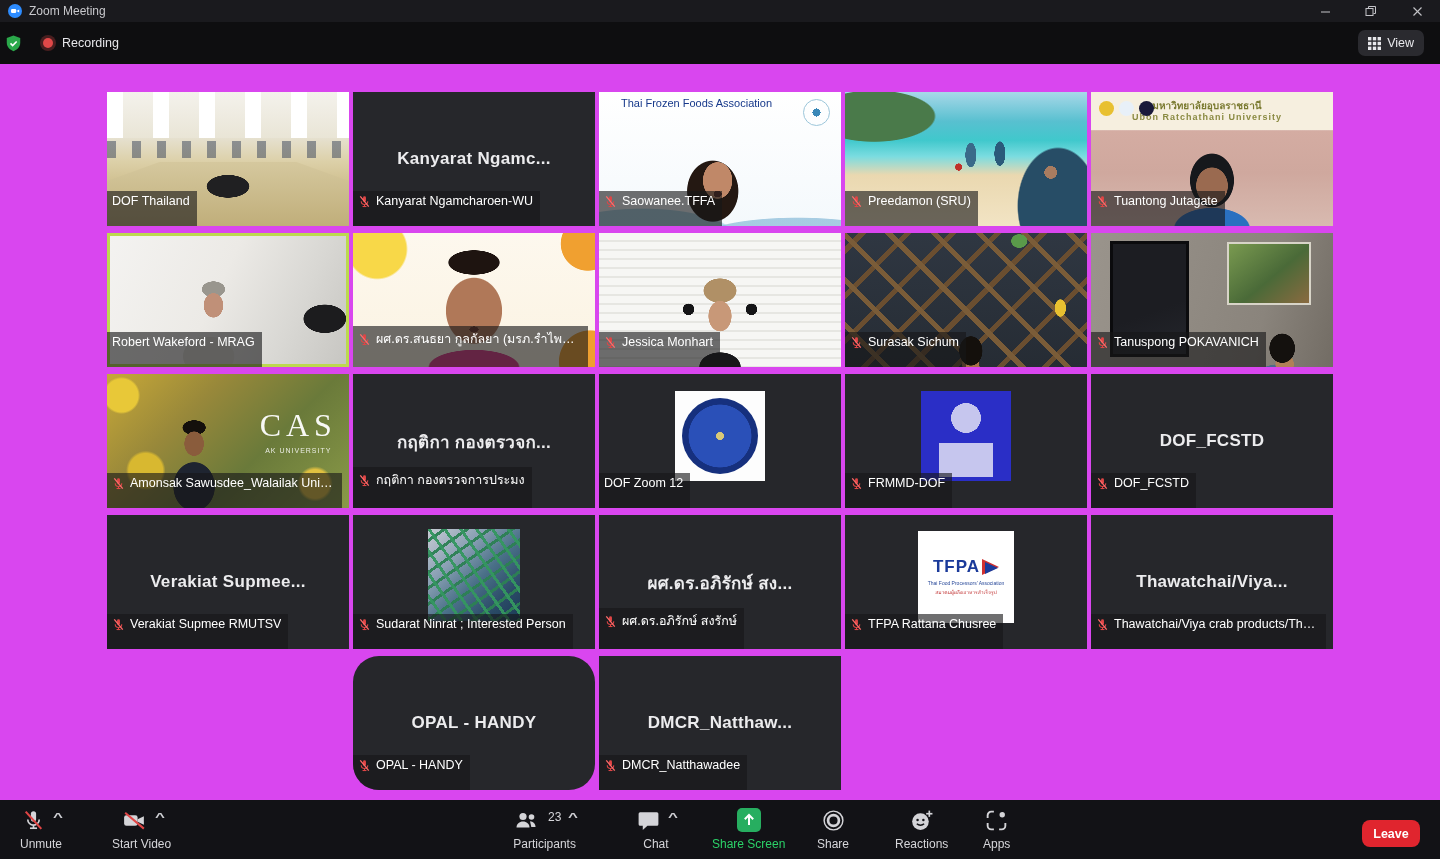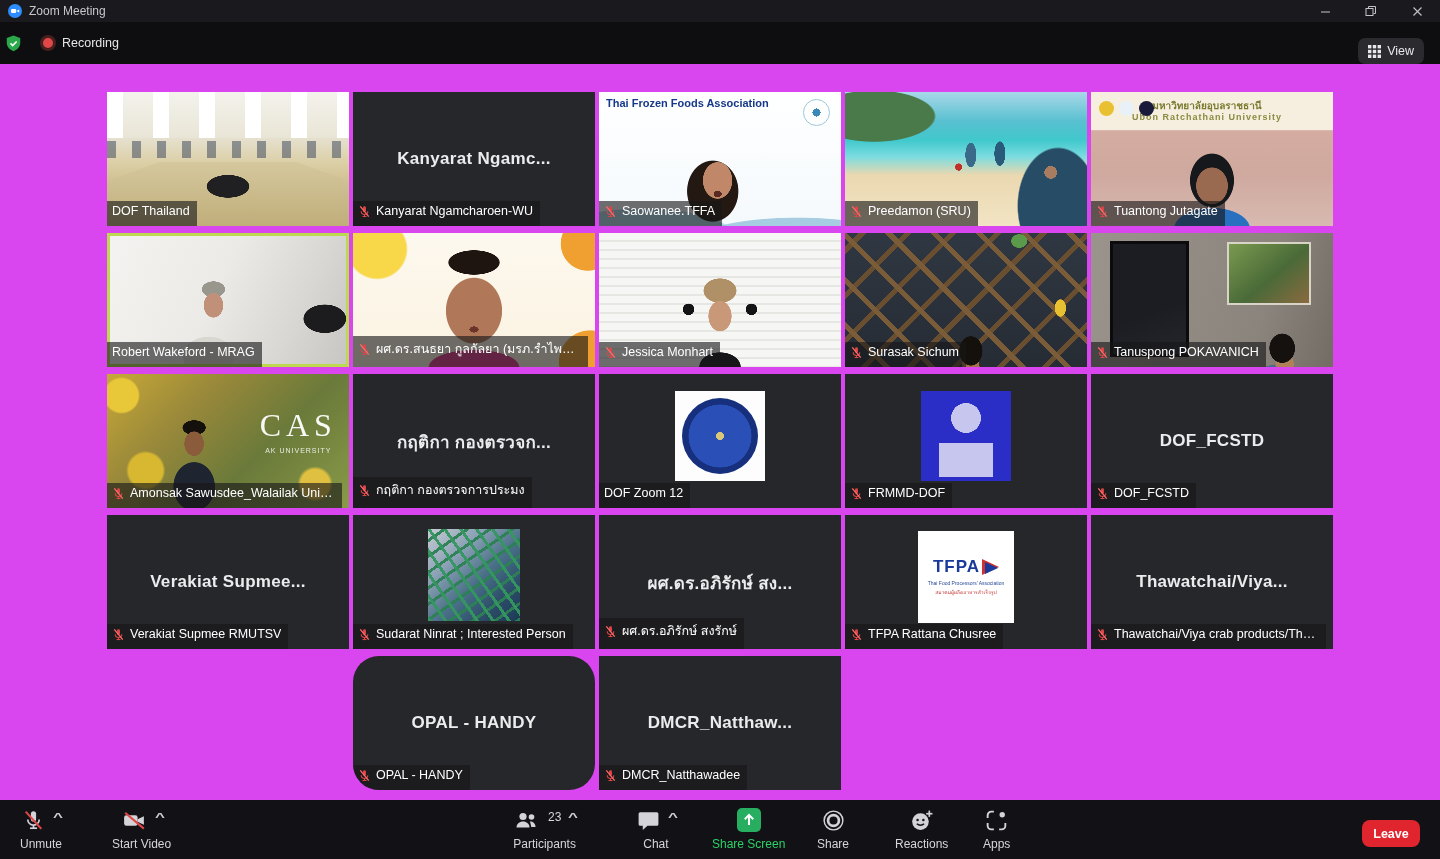--- a/index.html
+++ b/index.html
@@ -10,29 +10,29 @@
   .titlebar { position:absolute; top:0; left:0; right:0; height:22px; background:#1a1a1e; display:flex; align-items:center; padding:0 8px; }
   .titlebar .title { color:#c8c8cc; font-size:12px; margin-left:7px; }
   .win-controls { position:absolute; right:0; top:0; height:22px; display:flex; align-items:center; }
   .win-btn { width:46px; height:22px; display:flex; align-items:center; justify-content:center; color:#c4c4c8; font-size:12px; cursor:default; }
   .win-btn svg { display:block; }
 
   
   .infobar { position:absolute; top:22px; left:0; right:0; height:42px; background:#0e0e10; display:flex; align-items:center; padding:0 4px; }
   .rec-dot { width:10px; height:10px; border-radius:50%; background:#e04848; box-shadow:0 0 0 3px rgba(224,72,72,.28); margin-left:20px; }
   .rec-label { color:#e6e6ea; font-size:12.5px; margin-left:9px; }
-  .view-btn { position:absolute; right:16px; top:8px; height:26px; background:#2a2a2f; border-radius:7px; display:flex; align-items:center; gap:6px; padding:0 10px; color:#e8e8ec; font-size:12.5px;margin-top:8px; }
+  .view-btn { position:absolute; right:16px; top:8px; height:26px; background:#2a2a2f; border-radius:7px; display:flex; align-items:center; gap:6px; padding:0 10px; color:#e8e8ec; font-size:12.5px; }
 
   
   .video-grid { position:absolute; top:92px; left:107px; display:grid; grid-template-columns:repeat(5,242px); grid-auto-rows:134px; gap:7px 4px; }
   .tile { position:relative; background:#26272b; overflow:hidden; }
   .tile.active { outline:3px solid #bcd94f; outline-offset:-3px; }
   .tile:nth-child(21) { grid-column:2;border-radius:26px; }
   .center-text { position:absolute; inset:0; display:flex; align-items:center; justify-content:center; color:#ececee; font-weight:bold; font-size:17px; letter-spacing:.3px; text-align:center; padding:0 8px; z-index:2; }
-  .name-label { position:absolute; left:0; bottom:0; max-width:97%; display:inline-flex; align-items:center; gap:5px; background:rgba(22,22,24,.62); padding:3px 7px 8px 5px; z-index:3; }
+  .name-label { position:absolute; left:0; bottom:0; max-width:97%; display:inline-flex; align-items:center; gap:5px; background:rgba(22,22,24,.62); padding:3px 7px 18px 5px; z-index:3; }
   .name-label .label-text { color:#fff; font-size:12.5px; white-space:nowrap; overflow:hidden; text-overflow:ellipsis; }
   .mic-muted-icon { flex:0 0 auto; }
 
   
   .scene-dof-thailand { background:
     repeating-linear-gradient(90deg, rgba(52,64,88,.5) 0 9px, rgba(0,0,0,0) 9px 25px),
     linear-gradient(180deg,#eceadf 0%,#e6e1d0 34%,#dcd0a8 52%,#cdbc8a 72%,#b8a76e 100%);
     background-size:100% 13%,100% 100%; background-position:0 42%,0 0; background-repeat:no-repeat; }
   .scene-dof-thailand::before { content:''; position:absolute; left:0; right:0; top:0; height:34%;
     background:repeating-linear-gradient(90deg,#ffffff 0 16px,rgba(255,255,255,0) 16px 46px),linear-gradient(180deg,#f4f2ec,#e9e5d6); }
@@ -42,21 +42,21 @@
 
   .scene-tffa { background:
     radial-gradient(ellipse 5px 4px at 49% 76%, #5a2a22 80%, rgba(0,0,0,0) 82%),
     radial-gradient(ellipse 24px 30px at 49% 66%, #c08868 60%, rgba(0,0,0,0) 62%),
     radial-gradient(ellipse 42px 50px at 47% 74%, #241812 60%, rgba(0,0,0,0) 62%),
     radial-gradient(ellipse 150px 46px at 18% 108%, rgba(120,190,220,.55) 60%, rgba(0,0,0,0) 62%),
     radial-gradient(ellipse 170px 40px at 82% 112%, rgba(90,160,200,.5) 60%, rgba(0,0,0,0) 62%),
     linear-gradient(180deg,#ffffff,#f4f9fc); }
   .scene-tffa::after { content:''; position:absolute; top:7px; right:11px; width:25px; height:25px; border:1px solid #9cc6da; border-radius:50%;
     background:radial-gradient(circle 5px at 50% 50%, #3a88b8 80%, rgba(0,0,0,0) 82%); }
-  .tffa-banner { position:absolute; top:5px; left:7px; width:75%; color:#16388a; font-weight:bold; font-size:11px; z-index:1; }
+  .tffa-banner { position:absolute; top:5px; left:22px; width:75%; color:#16388a; font-weight:normal; font-size:11px; z-index:1; }
 
   .scene-beach { background:
     radial-gradient(circle 9px at 85% 60%, #a87c60 70%, rgba(0,0,0,0) 72%),
     radial-gradient(ellipse 66px 95px at 88% 85%, #274d66 60%, rgba(0,0,0,0) 62%),
     radial-gradient(ellipse 9px 20px at 52% 47%, #3a6a8a 60%, rgba(0,0,0,0) 62%),
     radial-gradient(ellipse 9px 20px at 64% 46%, #2a5a7a 60%, rgba(0,0,0,0) 62%),
     radial-gradient(ellipse 5px 5px at 47% 56%, #c03028 70%, rgba(0,0,0,0) 74%),
     radial-gradient(ellipse 100px 42px at 12% 18%, #4a7a4a 60%, rgba(0,0,0,0) 62%),
     linear-gradient(180deg,#a8d8e8 0%,#58c0d0 22%,#40c8cc 36%,#7adce0 48%,#ead8b0 62%,#f2e4c4 100%); }
 

